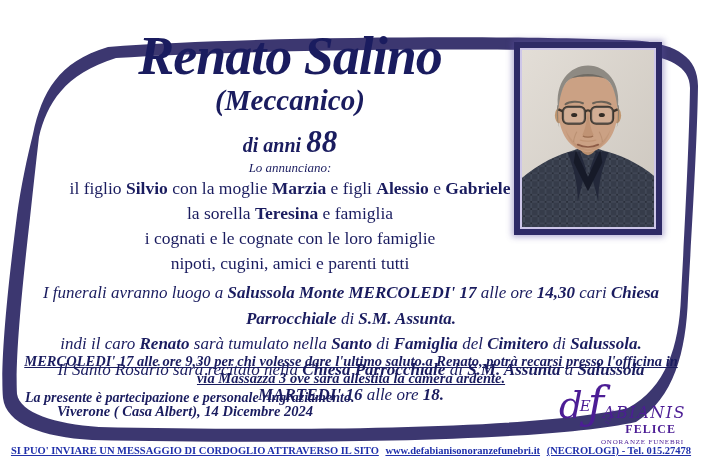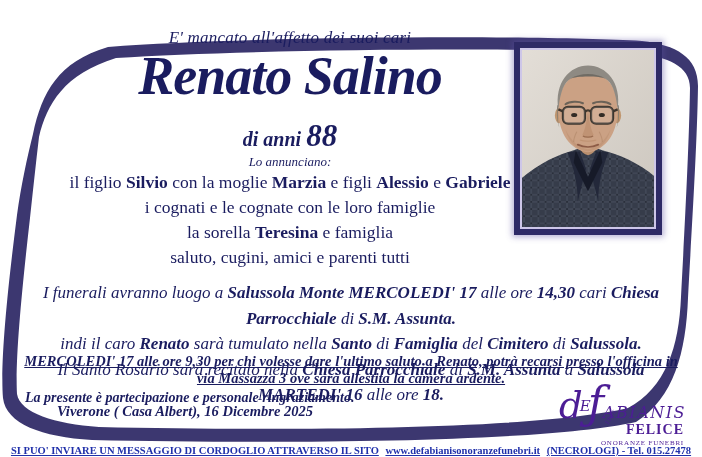--- a/index.html
+++ b/index.html
@@ -13,21 +13,21 @@
   
   #frame-svg{left:0;top:0;width:702px;height:457px;z-index:1;}
   
   .top-col{left:12px;top:28px;width:556px;text-align:center;z-index:3;}
   .header-line{font-style:italic;font-size:17px;letter-spacing:.2px;}
   .deceased-name{
     font-size:54px;font-weight:bold;font-style:italic;line-height:1.02;
     letter-spacing:-1px;margin-top:1px;
   }
   .profession{font-size:29px;font-weight:bold;font-style:italic;margin-top:0px;}
-  .age-line{margin-top:14px;font-style:italic;}
+  .age-line{margin-top:7px;font-style:italic;}
   .age-prefix{font-size:20px;font-weight:bold;}
   .age-num{font-size:31px;font-weight:bold;margin-left:5px;}
   .announce-label{font-style:italic;font-size:13px;margin-top:0;}
   .family-line{font-size:17.5px;line-height:1.42;}
   
   .funeral-block{left:18px;top:280px;width:666px;text-align:center;z-index:3;}
   .funeral-line{font-style:italic;font-size:17px;line-height:1.5;}
   .note-line{
     left:22px;top:353px;width:658px;text-align:center;z-index:3;
     font-style:italic;font-weight:bold;font-size:14.5px;text-decoration:underline;
@@ -46,21 +46,21 @@
   }
   .photo-frame svg{display:block;}
   
   .logo{left:550px;top:381px;width:136px;z-index:3;color:#4c1d95;text-align:right;}
   .logo-row{white-space:nowrap;line-height:1;}
   .logo-d{font-family:"DejaVu Serif",serif;font-style:italic;font-size:37px;}
   .logo-e{font-family:"DejaVu Serif",serif;font-style:italic;font-size:15px;vertical-align:7px;margin-left:-3px;}
   .logo-f{font-family:"DejaVu Serif",serif;font-style:italic;font-size:44px;margin-left:-3px;margin-right:-1px;}
   .logo-rest{font-family:"DejaVu Serif",serif;font-style:italic;font-size:16px;letter-spacing:1.5px;}
   .logo-year{position:absolute;left:52px;top:32px;font-size:6.5px;transform:rotate(-55deg);letter-spacing:1px;}
-  .logo-sub1{font-weight:bold;font-size:14px;letter-spacing:1px;margin-top:-3px;margin-right:2px;}
+  .logo-sub1{font-weight:bold;font-size:12px;letter-spacing:1px;margin-top:-3px;margin-right:10px;}
   .logo-sub2{font-size:7px;letter-spacing:.8px;margin-top:1px;margin-right:2px;}
   
   .footer-strip{
     left:0;bottom:1px;width:702px;text-align:center;z-index:3;
     font-weight:bold;font-size:10.5px;color:#2030aa;
   }
   .footer-strip span{text-decoration:underline;}
   .footer-strip .site{margin:0 4px;}
   b{font-weight:bold;}
 </style>
@@ -71,39 +71,39 @@
   <path fill="#3c3770" fill-rule="evenodd" d="
     M33,134 C42,92 58,62 108,47 C250,36 540,35 642,41 C676,45 698,57 698,86
     C697,150 691,240 688,298 C686,352 674,398 636,422 C540,443 280,444 92,440
     C42,437 6,424 3,398 C0,362 8,285 17,215 C21,186 27,158 33,134 Z
     M39,137 C47,104 64,74 116,58 C252,49 536,47 636,53 C668,57 690,66 690,88
     C689,150 684,240 681,297 C679,346 666,388 628,408 C535,430 282,431 99,427
     C55,424 20,413 17,394 C15,360 22,288 30,218 C33,190 36,162 39,137 Z"></path>
 </svg>
 
 <div class="abs top-col">
-  <div class="header-line">E' mancato all'affetto dei suoi cari</div>
   <div class="deceased-name">Renato Salino</div>
+  <div class="profession">(Meccanico)</div>
   <div class="age-line"><span class="age-prefix">di anni</span><span class="age-num">88</span></div>
   <div class="announce-label">Lo annunciano:</div>
   <div class="family-line"><span>il figlio </span><b>Silvio</b><span> con la moglie </span><b>Marzia</b><span> e figli </span><b>Alessio</b><span> e </span><b>Gabriele</b></div>
+  <div class="family-line"><span>la sorella </span><b>Teresina</b><span> e famiglia</span></div>
   <div class="family-line"><span>i cognati e le cognate con le loro famiglie</span></div>
-  <div class="family-line"><span>la sorella </span><b>Teresina</b><span> e famiglia</span></div>
-  <div class="family-line"><span>saluto, cugini, amici e parenti tutti</span></div>
+  <div class="family-line"><span>nipoti, cugini, amici e parenti tutti</span></div>
 </div>
 
 <div class="abs funeral-block">
   <div class="funeral-line"><span>I funerali avranno luogo a </span><b>Salussola Monte MERCOLEDI' 17</b><span> alle ore </span><b>14,30</b><span> cari </span><b>Chiesa Parrocchiale</b><span> di </span><b>S.M. Assunta.</b></div>
   <div class="funeral-line"><span>indi il caro </span><b>Renato</b><span> sarà tumulato nella </span><b>Santo</b><span> di </span><b>Famiglia</b><span> del </span><b>Cimitero</b><span> di </span><b>Salussola.</b></div>
   <div class="funeral-line"><span>Il Santo Rosario sarà recitato nella </span><b>Chiesa Parrocchiale</b><span> di </span><b>S.M. Assunta</b><span> a </span><b>Salussola MARTEDI' 16</b><span> alle ore </span><b>18.</b></div>
 </div>
 
 <div class="abs note-line">MERCOLEDI' 17 alle ore 9,30 per chi volesse dare l'ultimo saluto a Renato, potrà recarsi presso l'officina in via Massazza 3 ove sarà allestita la camera ardente.</div>
 <div class="abs closing-line">La presente è partecipazione e personale ringraziamento.</div>
-<div class="abs place-date">Viverone ( Casa Albert), 16 Dicembre  2025</div>
+<div class="abs place-date">Viverone ( Casa Albert), 14 Dicembre  2024</div>
 
 <div class="abs photo-frame">
   <svg width="136" height="181" viewBox="0 0 132 177" xmlns="http://www.w3.org/2000/svg">
     <defs>
       <linearGradient id="bgg" x1="0" y1="0" x2="1" y2="1">
         <stop offset="0" stop-color="#e3ded7"></stop>
           <stop offset="1" stop-color="#ccc6be"></stop>
       </linearGradient>
       <pattern id="chk" width="7" height="7" patternUnits="userSpaceOnUse">
         <rect width="7" height="7" fill="#363c4a"></rect>

